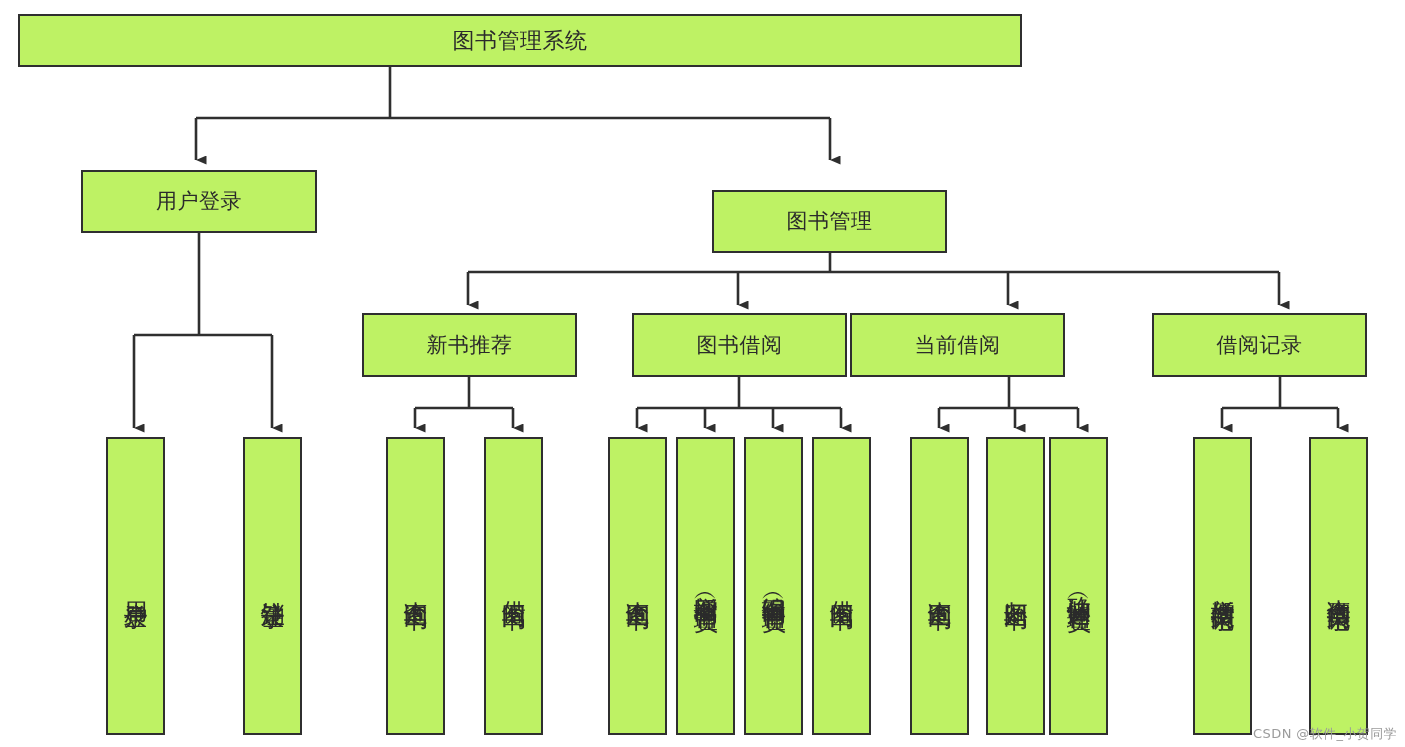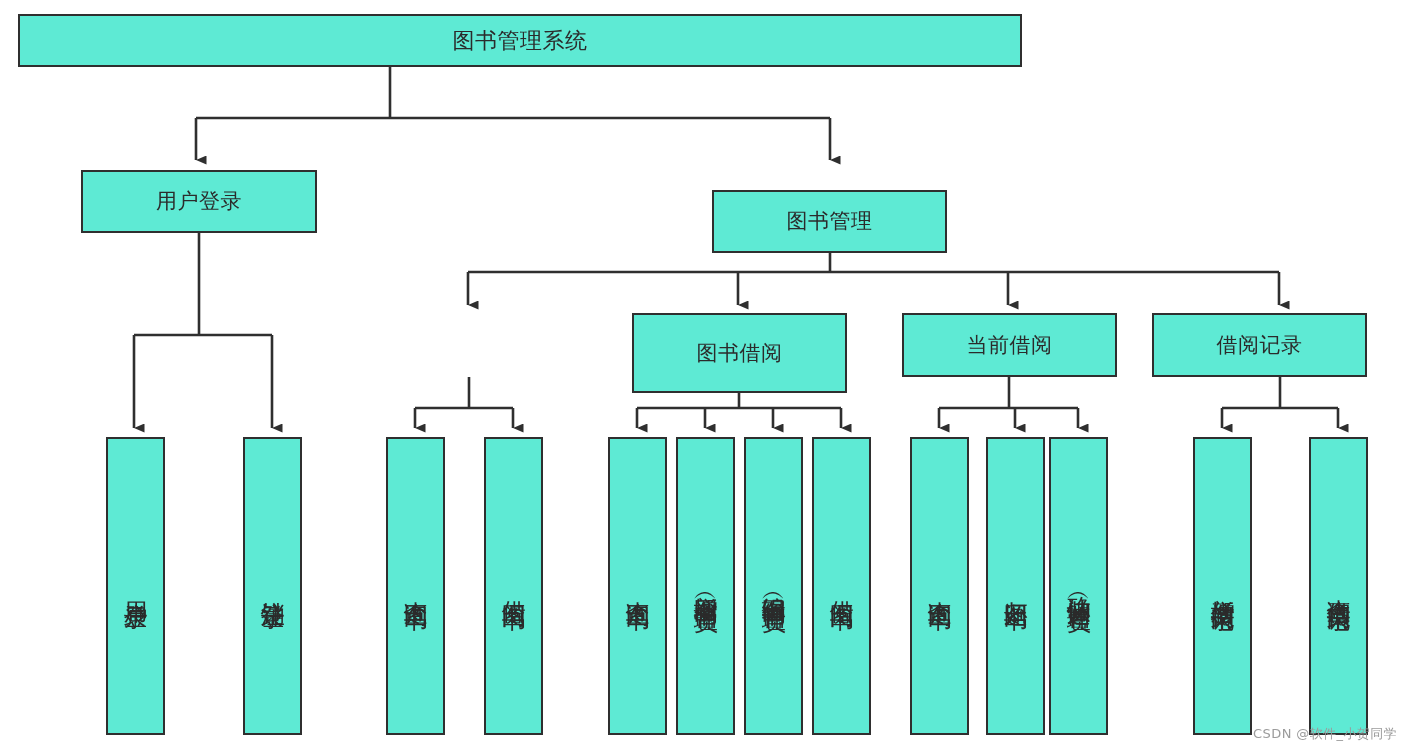--- a/index.html
+++ b/index.html
@@ -1,19 +1,19 @@
 <!DOCTYPE html>
 <html><head>
 <meta charset="utf-8">
 <style>
   html,body{margin:0;padding:0;background:#ffffff;}
   body{font-family:"DejaVu Sans","Liberation Sans",sans-serif;}
   #stage{position:relative;width:1405px;height:747px;background:#ffffff;overflow:hidden;}
   #wires{position:absolute;left:0;top:0;width:1405px;height:747px;}
-  .node{position:absolute;box-sizing:border-box;background:#5eead4;
+  .node{position:absolute;box-sizing:border-box;background:#bef264;
         border:2.5px solid #2f2f2f;display:flex;align-items:center;justify-content:center;}
   .node .lbl{color:#2b2b2b;line-height:1.06;text-align:center;}
   .h .lbl{font-size:21px;letter-spacing:.5px;}
   .root .lbl{font-size:22px;}
   .v{padding:6px 0;align-items:center;justify-content:center;}
   .v .lbl{writing-mode:vertical-rl;text-orientation:upright;
           font-size:24px;letter-spacing:2px;line-height:1.18;max-height:276px;}
   .wm{position:absolute;right:8px;bottom:4px;font-size:13px;color:#9b9b9b;
       letter-spacing:.4px;white-space:nowrap;}
 </style>
@@ -77,26 +77,29 @@
   </div>
 
   <div class="node h" style="left: 81px; top: 170px; width: 236px; height: 63px;">
     <span class="lbl">用户登录</span>
   </div>
 
   <div class="node h" style="left: 712px; top: 170px; width: 235px; height: 63px; margin-top: 20px;">
     <span class="lbl">图书管理</span>
   </div>
 
+  <div class="node h" style="left: 362px; top: 313px; width: 215px; height: 64px;">
+    <span class="lbl">新书推荐</span>
+  </div>
 
-  <div class="node h" style="left: 632px; top: 313px; width: 215px; height: 80px;">
+  <div class="node h" style="left: 632px; top: 313px; width: 215px; height: 64px;">
     <span class="lbl">图书借阅</span>
   </div>
 
-  <div class="node h" style="left: 902px; top: 313px; width: 215px; height: 64px;">
+  <div class="node h" style="left: 850px; top: 313px; width: 215px; height: 64px;">
     <span class="lbl">当前借阅</span>
   </div>
 
   <div class="node h" style="left: 1152px; top: 313px; width: 215px; height: 64px;">
     <span class="lbl">借阅记录</span>
   </div>
 
   <div id="leaf-layer">
       <div class="node v" style="left: 106px; top: 437px; width: 59px; height: 298px;">
         <span class="lbl">用户登录</span>

